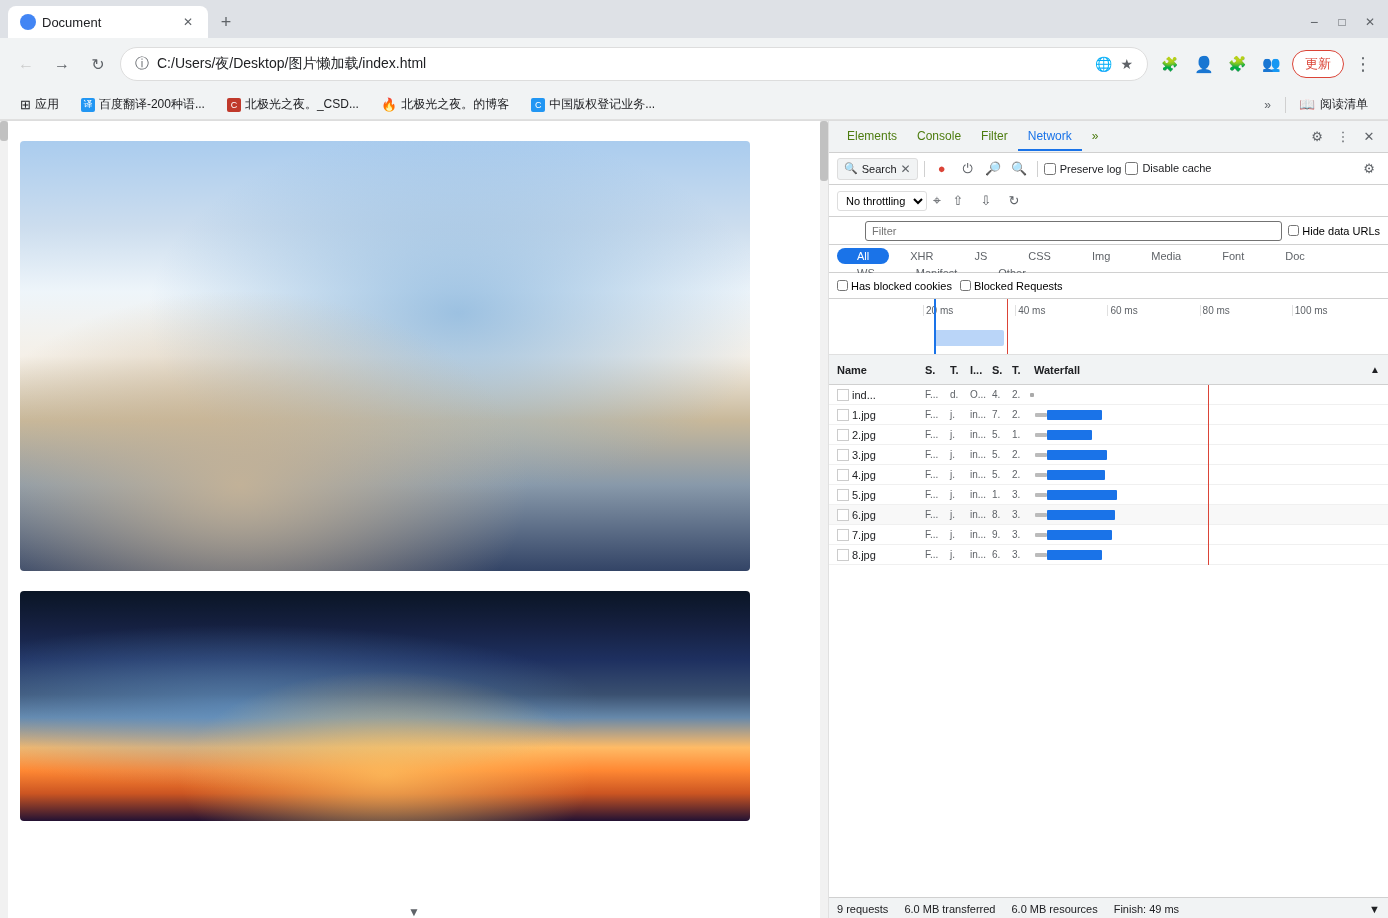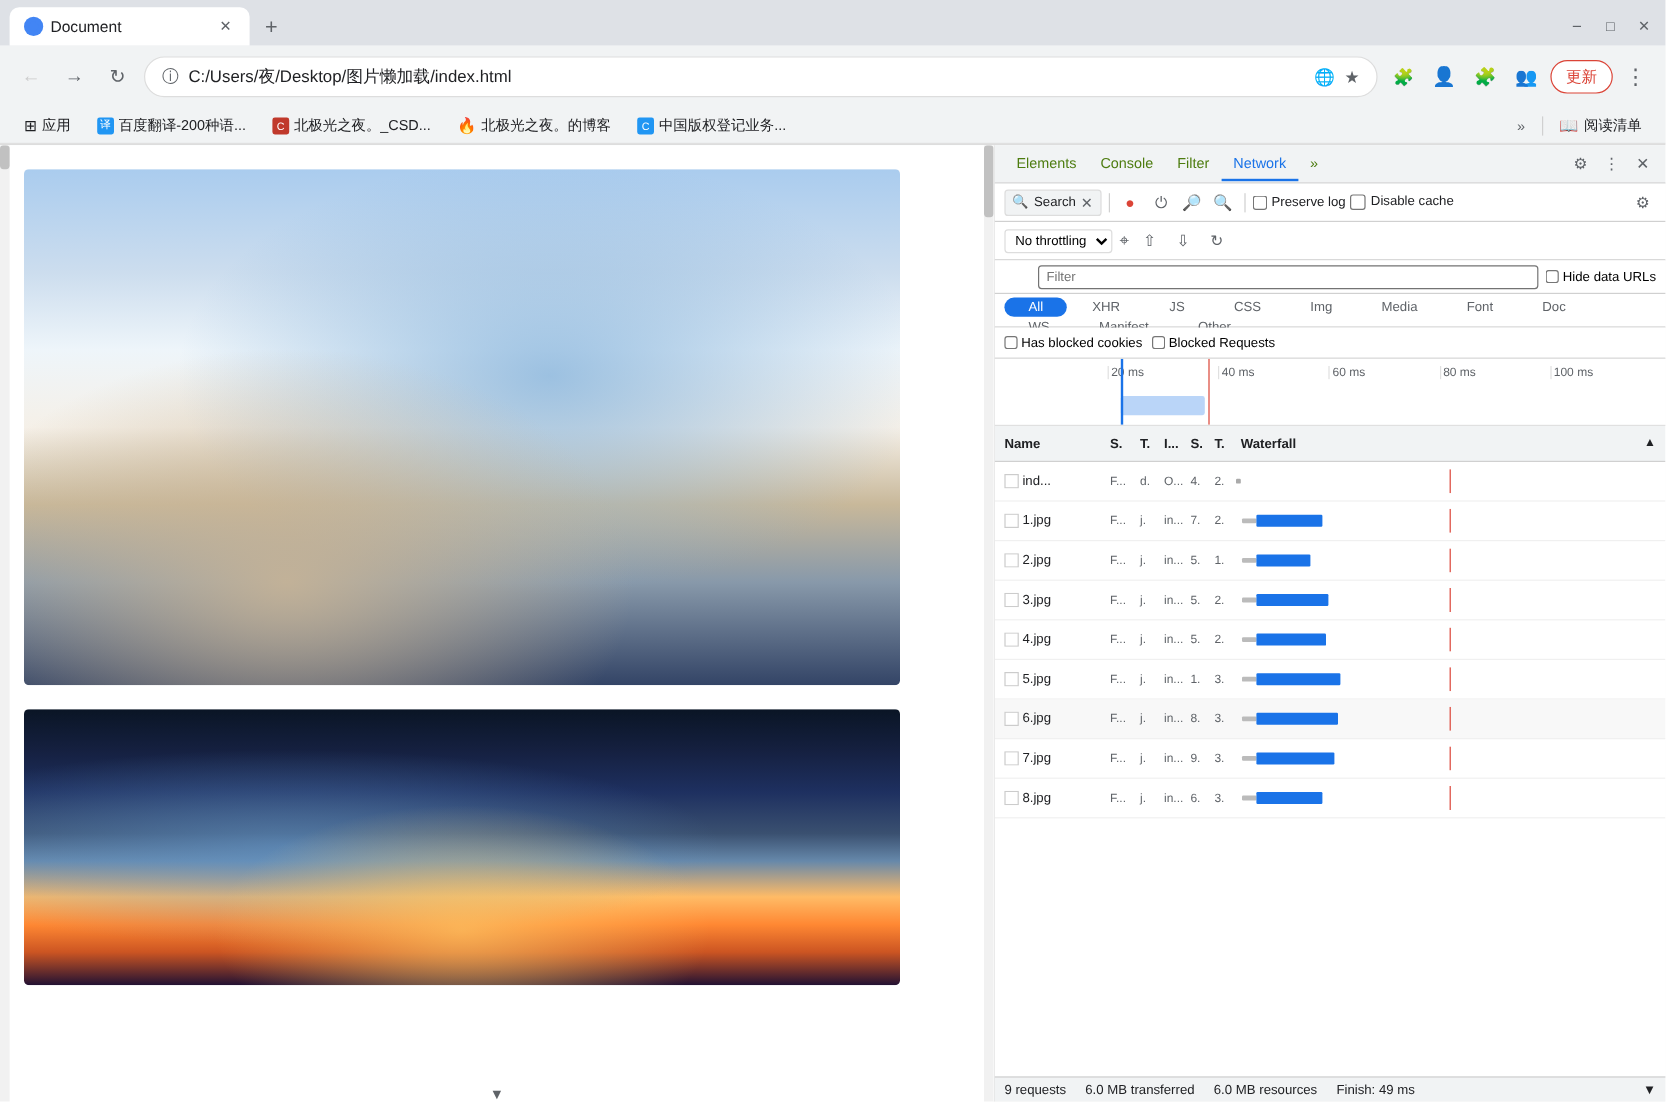--- a/index.html
+++ b/index.html
@@ -83,21 +83,21 @@
     .req-header { display: flex; align-items: center; background: #f1f3f4; border-bottom: 1px solid #d0d0d0; height: 30px; font-size: 11px; font-weight: 600; color: #202124; padding: 0 4px; position: sticky; top: 0; z-index: 10; }
     .req-col-name { width: 90px; padding: 0 4px; }
     .req-col-s { width: 25px; padding: 0 2px; }
     .req-col-t { width: 20px; padding: 0 2px; }
     .req-col-i { width: 22px; padding: 0 2px; }
     .req-col-sz { width: 20px; padding: 0 2px; }
     .req-col-time { width: 20px; padding: 0 2px; }
     .req-col-waterfall { flex: 1; padding: 0 4px; display: flex; align-items: center; justify-content: space-between; }
     .sort-arrow { font-size: 10px; }
 
-    .req-row { display: flex; align-items: center; border-bottom: 1px solid #f0f0f0; height: 20px; font-size: 11px; color: #202124; padding: 16px 4px; }
+    .req-row { display: flex; align-items: center; border-bottom: 1px solid #f0f0f0; height: 20px; font-size: 11px; color: #202124; padding: 3px 4px; }
     .req-row .req-col-name { display: flex; align-items: center; gap: 3px; overflow: hidden; }
     .req-icon { width: 12px; height: 12px; border: 1px solid #ccc; background: #fff; display: flex; align-items: center; justify-content: center; flex-shrink: 0; }
     .req-name-text { overflow: hidden; text-overflow: ellipsis; white-space: nowrap; font-size: 11px; }
     .req-cell { overflow: hidden; text-overflow: ellipsis; white-space: nowrap; font-size: 10px; color: #5f6368; }
 
     
     .waterfall-container { flex: 1; height: 100%; position: relative; overflow: hidden; }
 
     
     .devtools-statusbar { display: flex; align-items: center; padding: 3px 8px; background: #f1f3f4; border-top: 1px solid #d0d0d0; font-size: 11px; color: #202124; gap: 16px; height: 22px; justify-content: flex-end; }

